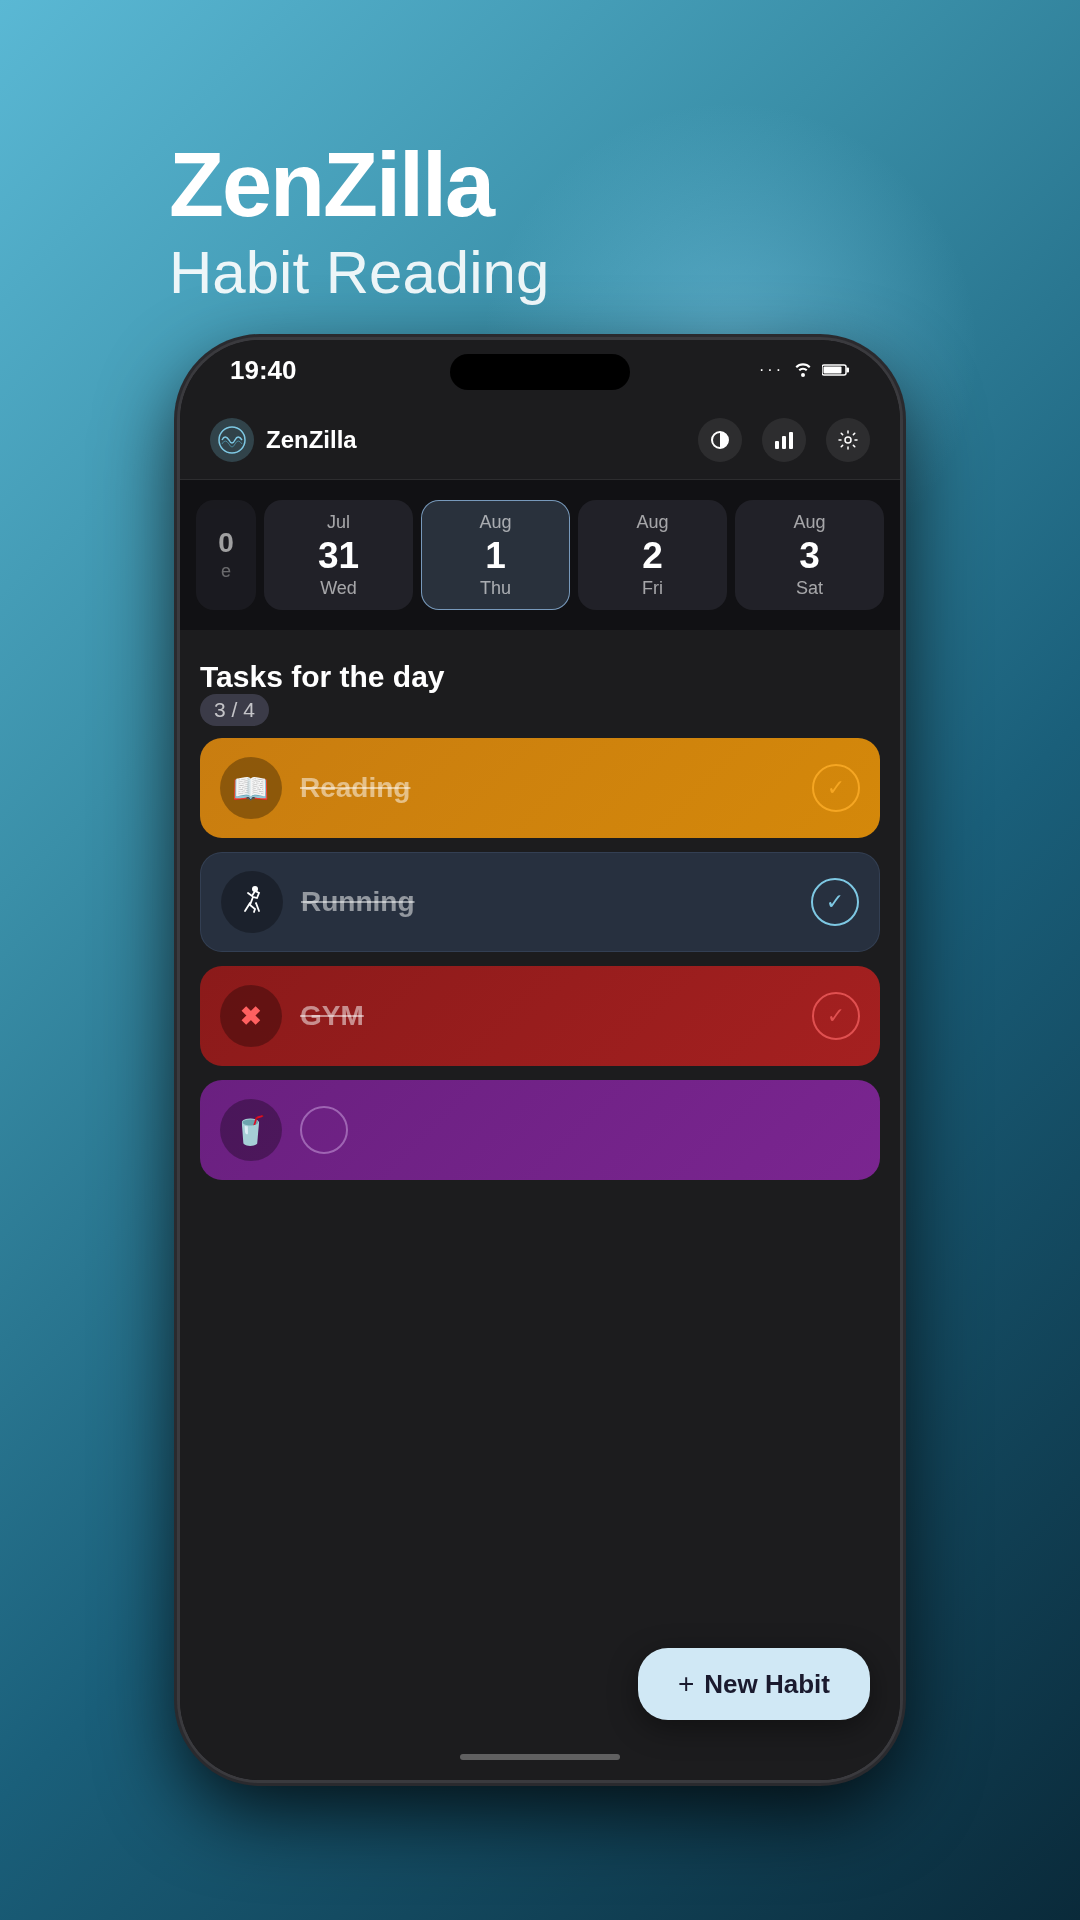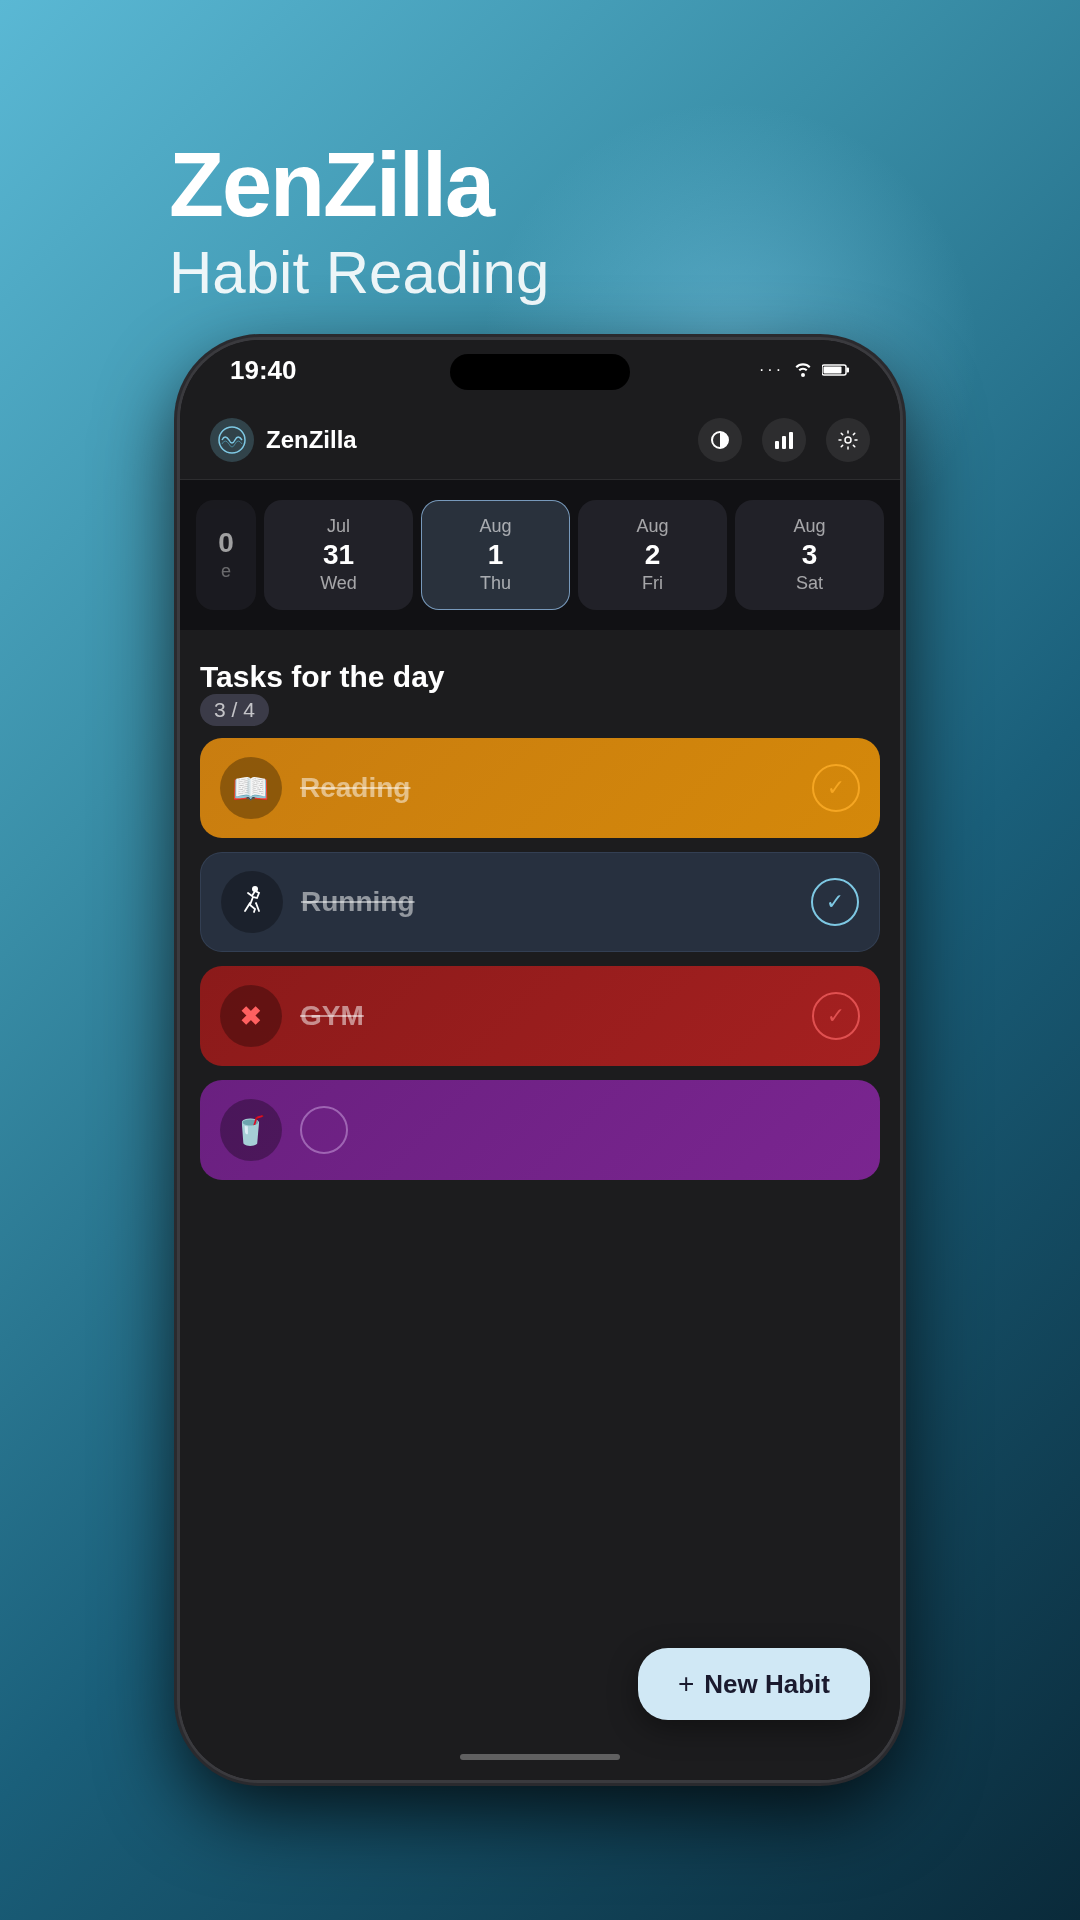--- a/index.html
+++ b/index.html
@@ -231,21 +231,21 @@
       opacity: 0.6;
     }
 
     .cal-month {
       font-size: 18px;
       color: rgba(255,255,255,0.6);
       font-weight: 400;
     }
 
     .cal-date {
-      font-size: 28px;
+      font-size: 37px;
       font-weight: 700;
       color: #ffffff;
       line-height: 1;
     }
 
     .cal-weekday {
       font-size: 18px;
       color: rgba(255,255,255,0.6);
       font-weight: 400;
     }

